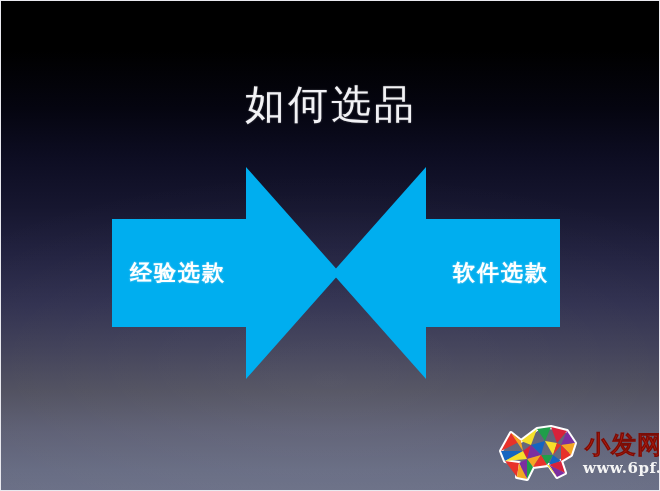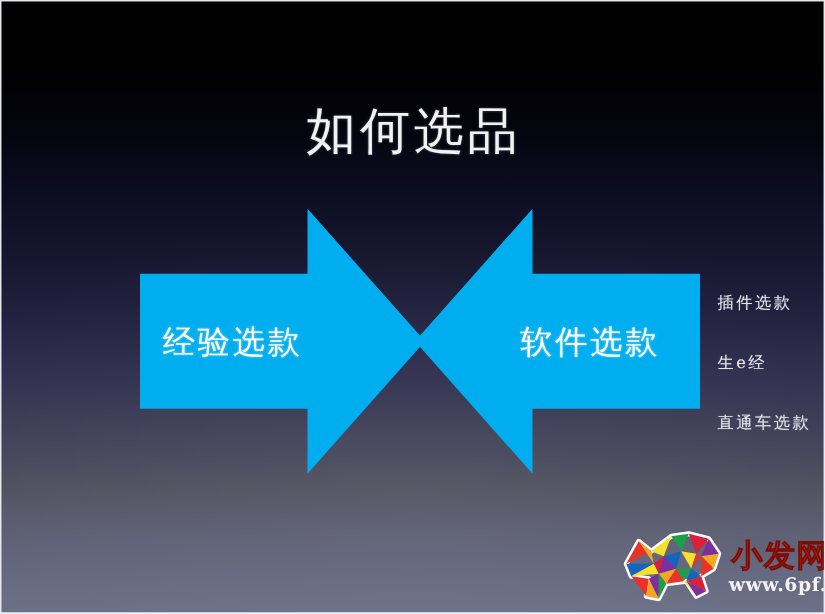--- a/index.html
+++ b/index.html
@@ -79,28 +79,29 @@
 
   .arrow-label {
     position: absolute;
     top: 0;
     left: 0;
     width: 228px;
     height: 212px;
     display: flex;
     align-items: center;
     font-family: "DejaVu Serif", "Liberation Serif", serif;
-    font-size: 26px;
+    font-size: 22px;
     letter-spacing: 2px;
     color: #ffffff;
     text-shadow: 0 0 2px rgba(255,255,255,0.5);
     pointer-events: none;
+    font-weight: bold;
   }
   #arrow-left-label  { justify-content: flex-start; padding-left: 18px; box-sizing: border-box; }
-  #arrow-right-label { justify-content: flex-end;   padding-right: 32px; box-sizing: border-box; }
+  #arrow-right-label { justify-content: flex-end;   padding-right: 11px; box-sizing: border-box; }
 
   
   .side-list {
     position: absolute;
     z-index: 4;
     font-family: "DejaVu Serif", "Liberation Serif", serif;
     font-size: 13px;
     letter-spacing: 2px;
     color: #e7e7ee;
     text-shadow: 0 0 1px rgba(255,255,255,0.3);
@@ -138,25 +139,20 @@
   </div>
 
   <div class="arrow-wrap" id="arrow-right-wrap">
     <svg class="arrow-svg" viewBox="0 0 228 212" xmlns="http://www.w3.org/2000/svg">
       <polygon points="228,52 94,52 94,0 0,106 94,212 94,160 228,160" fill="#00aeef"></polygon>
     </svg>
     <div class="arrow-label" id="arrow-right-label">软件选款</div>
   </div>
 
 
-  <div class="side-list" id="right-list">
-    <div class="side-item">插件选款</div>
-    <div class="side-item">生e经</div>
-    <div class="side-item">直通车选款</div>
-  </div>
 
   <div id="watermark">
     <svg width="178" height="68" viewBox="0 0 178 68" xmlns="http://www.w3.org/2000/svg">
 
       <g transform="translate(2,4)">
         <path d="M10,30 L20,12 L30,20 L46,8 L60,6 L76,10 L84,22 L80,34 L70,40 L74,52 L66,56 L58,44 L42,46 L36,58 L26,56 L28,42 L14,40 Z" fill="none" stroke="#ffffff" stroke-width="4" stroke-linejoin="round"></path>
         <polygon points="10,30 20,12 30,20" fill="#e8322a"></polygon>
         <polygon points="20,12 30,20 32,30" fill="#f5a623"></polygon>
         <polygon points="30,20 46,8 40,24" fill="#f7e02a"></polygon>
         <polygon points="46,8 60,6 54,20" fill="#1f9e4a"></polygon>

